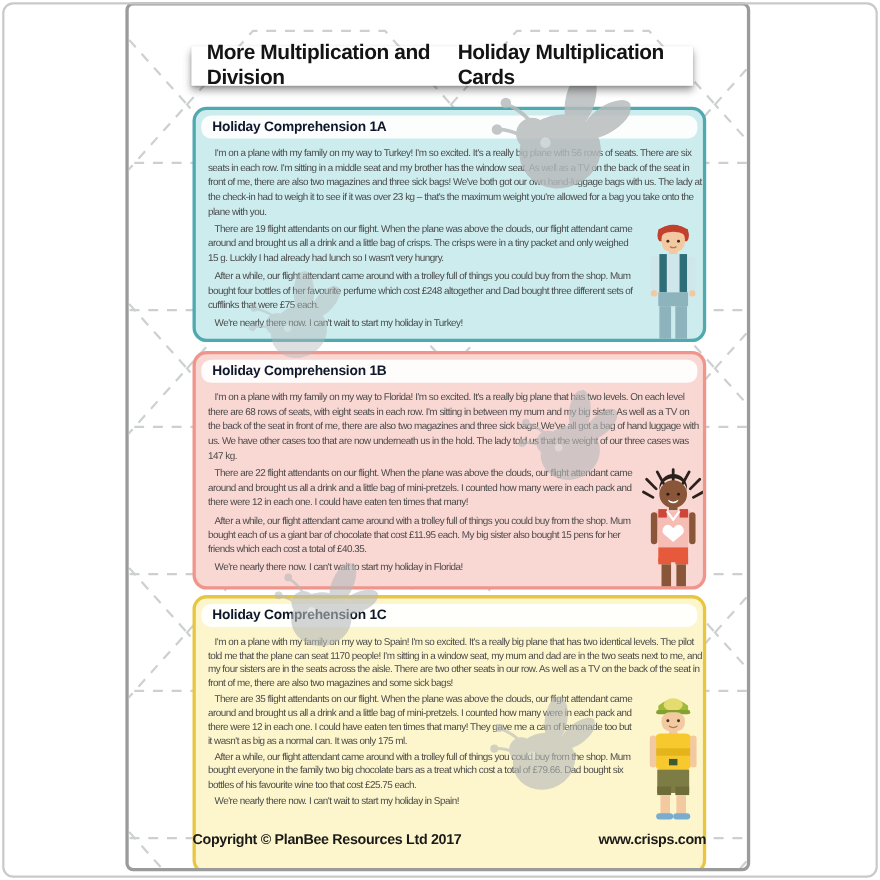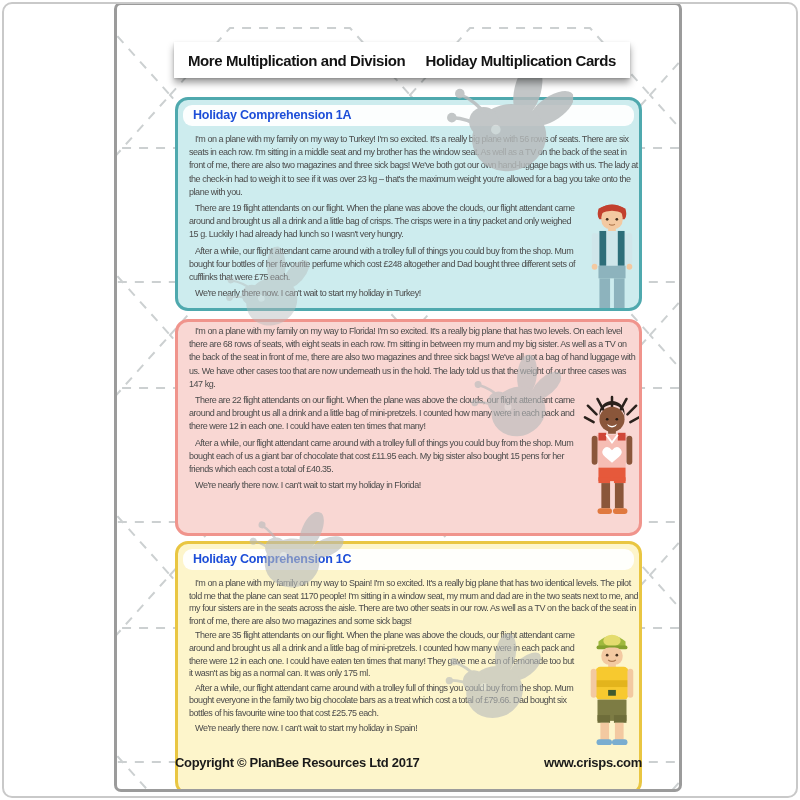--- a/index.html
+++ b/index.html
@@ -17,33 +17,33 @@
     overflow:hidden;box-sizing:border-box;
   }
   .hexes{position:absolute;left:0;top:0;z-index:0;}
   .header-bar{
     position:absolute;left:57px;top:37px;width:456px;height:36px;z-index:5;
     background:#ffffff;display:flex;justify-content:space-between;align-items:center;
     padding:0 14px;box-sizing:border-box;
     box-shadow:0 5px 7px rgba(0,0,0,0.38), 0 1px 2px rgba(0,0,0,0.15);
   }
   .header-bar span{
-    font-size:15px;font-weight:bold;color:#141414;letter-spacing:-0.4px;
+    font-size:19px;font-weight:bold;color:#141414;letter-spacing:-0.4px;
   }
   .card{
     position:absolute;left:58px;width:467px;z-index:2;
     border:3px solid;border-radius:13px;box-sizing:border-box;overflow:hidden;
   }
   .card-a{top:92px;height:214px;}
   .card-b{top:314px;height:217px;}
   .card-c{top:536px;height:254px;}
   .card-title{
     height:21px;line-height:21px;margin:5px 5px 4px 5px;border-radius:9px;
     background:rgba(255,255,255,0.93);padding-left:10px;
-    font-size:12.5px;font-weight:bold;color:#1d4ed8;letter-spacing:-0.2px;
+    font-size:12.5px;font-weight:bold;color:#0f172a;letter-spacing:-0.2px;
   }
   .card-body{
     padding:3px 0 0 11px;font-size:9px;line-height:13.2px;
     color:#4b4b4b;letter-spacing:-0.45px;
   }
   .card-c .card-body{line-height:12.6px;}
   .card-body p{margin:0 0 3px 0;text-indent:6px;}
   .card-c .card-body p{margin:0 0 2px 0;}
   .char-float{
     float:right;width:58px;margin:0 -4px 0 6px;position:relative;
@@ -159,20 +159,21 @@
           <rect x="31" y="111" width="16" height="7" rx="3" fill="#6e3b1c"></rect>
         </svg>
       </div>
       <p>There are 19 flight attendants on our flight. When the plane was above the clouds, our flight attendant came around and brought us all a drink and a little bag of crisps. The crisps were in a tiny packet and only weighed 15 g. Luckily I had already had lunch so I wasn't very hungry.</p>
       <p>After a while, our flight attendant came around with a trolley full of things you could buy from the shop. Mum bought four bottles of her favourite perfume which cost £248 altogether and Dad bought three different sets of cufflinks that were £75 each.</p>
       <p>We're nearly there now. I can't wait to start my holiday in Turkey!</p>
     </div>
   </div>
 
   <div class="card card-b" style="background: rgb(249, 215, 211); border-color: rgb(240, 148, 140);">
+    <div class="card-title">Holiday Comprehension 1B</div>
     <div class="card-body">
       <p>I'm on a plane with my family on my way to Florida! I'm so excited. It's a really big plane that has two levels. On each level there are 68 rows of seats, with eight seats in each row. I'm sitting in between my mum and my big sister. As well as a TV on the back of the seat in front of me, there are also two magazines and three sick bags! We've all got a bag of hand luggage with us. We have other cases too that are now underneath us in the hold. The lady told us that the weight of our three cases was 147 kg.</p>
       <div class="char-float">
         <svg width="58" height="128" viewBox="0 0 60 128">
           <g stroke="#2a211c" stroke-width="2.6" stroke-linecap="round">
             <path d="M30 14 L30 3"></path>
               <path d="M21 16 L15 5"></path>
               <path d="M39 16 L45 5"></path>
             <path d="M14 21 L5 12"></path>
               <path d="M46 21 L55 12"></path>

